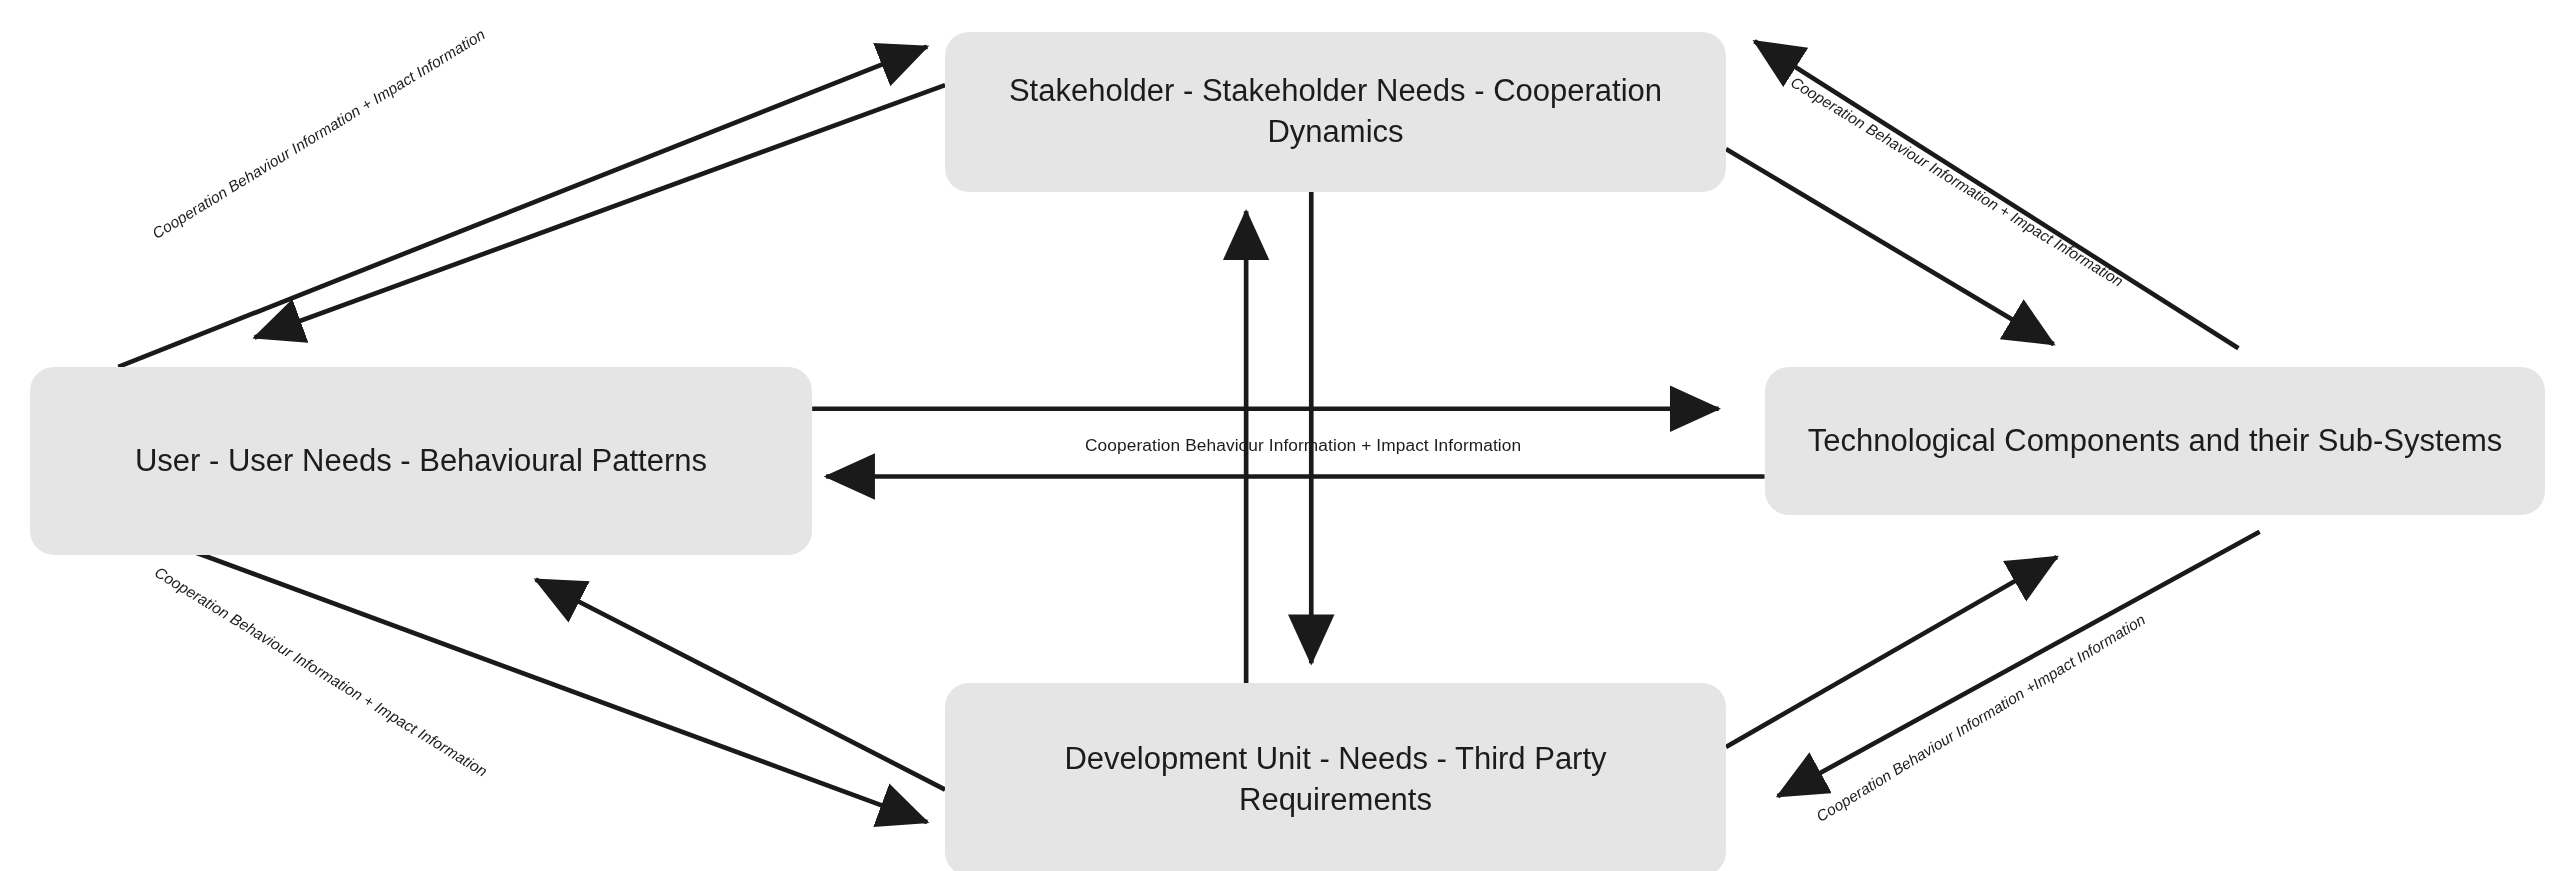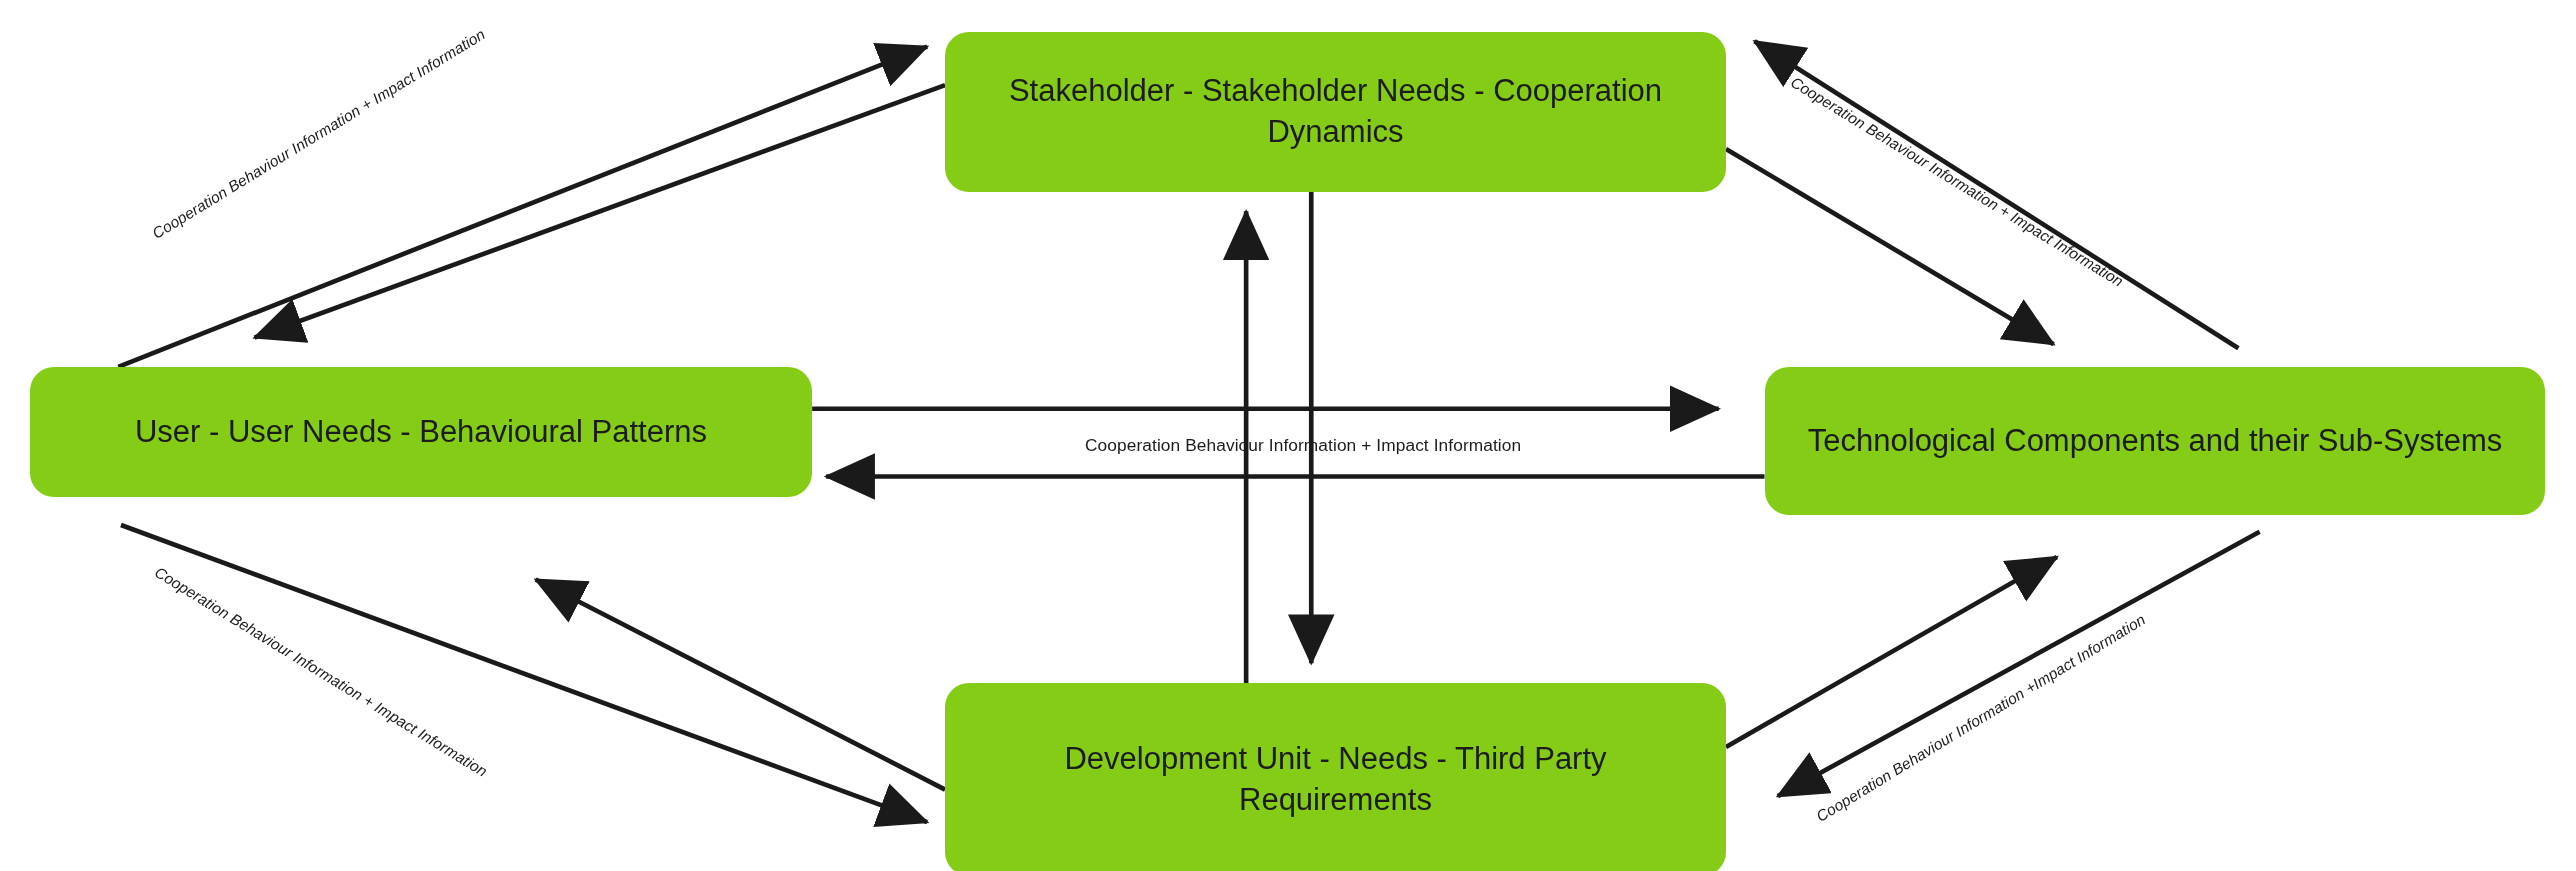--- a/index.html
+++ b/index.html
@@ -7,33 +7,33 @@
     width:2576px;height:872px;
     background:#ffffff;
     font-family:"Liberation Sans", sans-serif;
     overflow:hidden;
   }
   #stage{position:relative;width:2576px;height:872px;background:#fff;}
   svg.edges{position:absolute;left:0;top:0;width:2576px;height:872px;}
 
   .node{
     position:absolute;
-    background:#84cc16;
+    background:#e5e5e5;
     border-radius:24px;
     display:flex;align-items:center;justify-content:center;
     text-align:center;
     color:#1c1c1c;
     font-size:31px;
     line-height:1.32;
     padding:0 26.6px;
     box-sizing:border-box;
     font-weight:400;
   }
   #node-top   {left:945px;top:32px;  width:781px;height:160px;}
-  #node-left  {left:30px;  top:367px; width:782px;height:130px;}
+  #node-left  {left:30px;  top:367px; width:782px;height:188px;}
   #node-right {left:1765px;top:367px; width:780px;height:148px;}
   #node-bottom{left:945px;top:683px;width:781px;height:193px;}
 
   .edge-label{
     position:absolute;
     color:#1c1c1c;
     font-size:15.3px;
     white-space:nowrap;
     transform-origin:0 50%;
     letter-spacing:0.1px;

